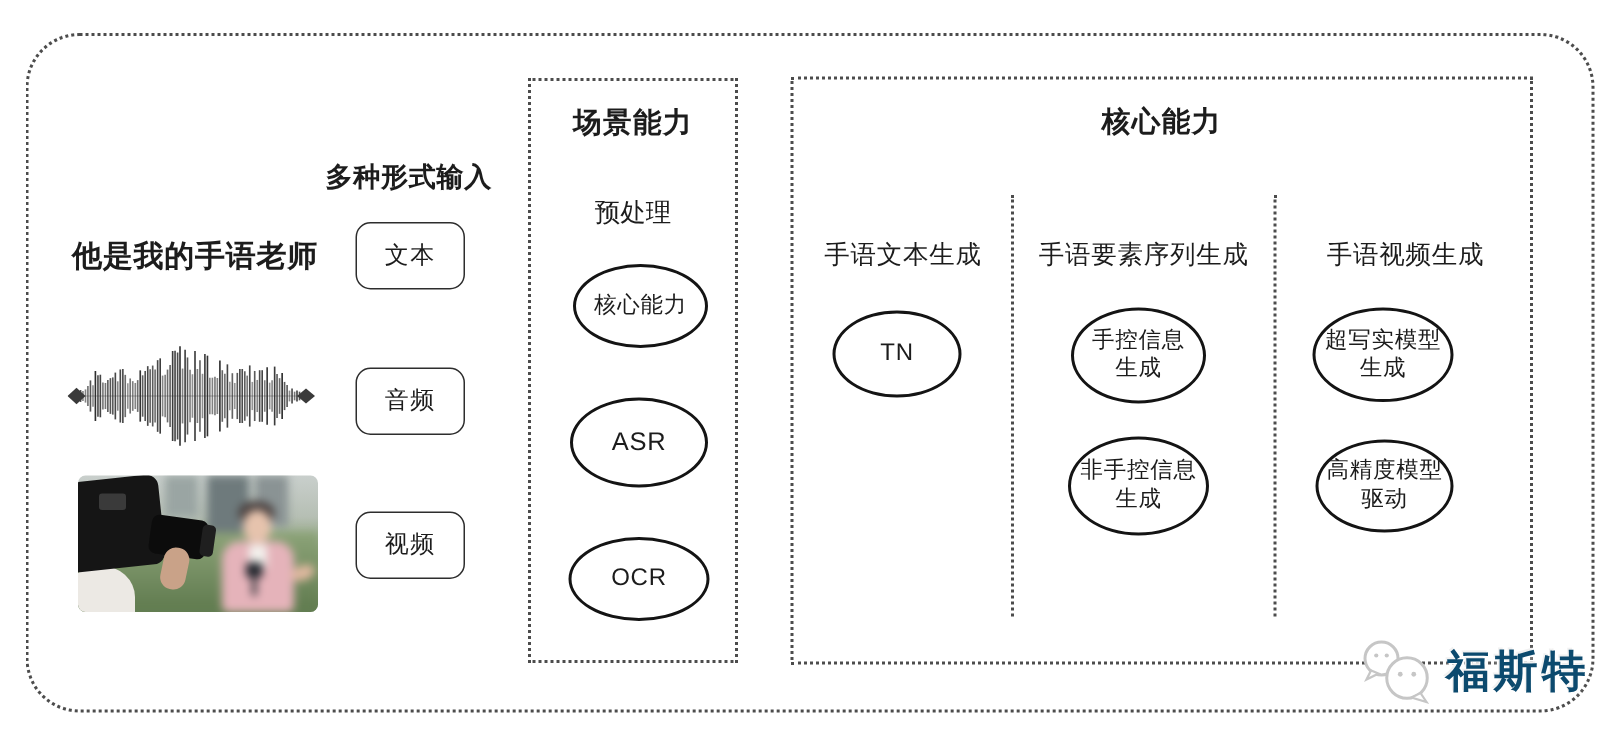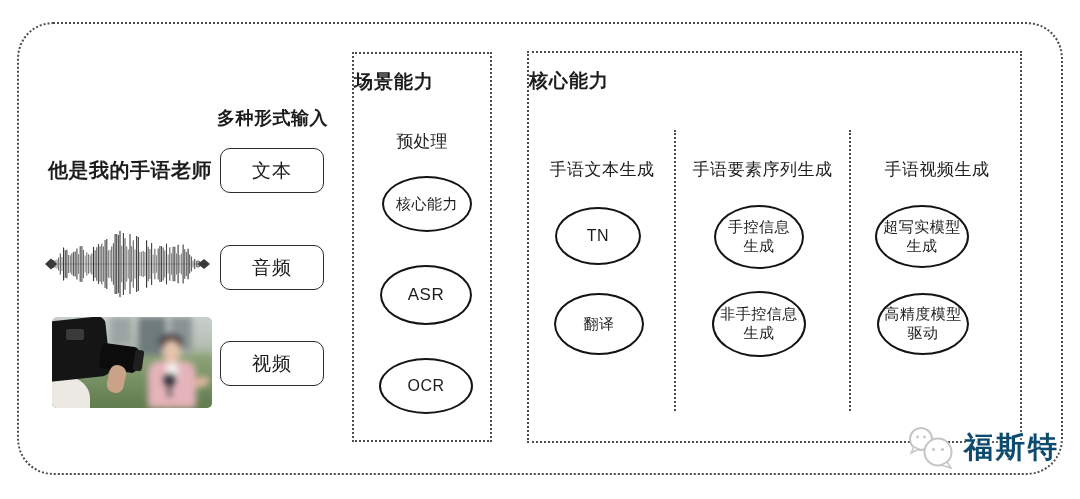--- a/index.html
+++ b/index.html
@@ -11,21 +11,21 @@
   .outer-border {
     position:absolute; left:17px; top:22px; width:1046px; height:453px;
     border:2px dotted #4c4c4c; border-radius:36px; box-sizing:border-box;
   }
   .dash-box {
     position:absolute; border:2px dotted #4c4c4c; box-sizing:border-box; background:transparent;
   }
   .scene-box { left:352px; top:52px; width:140px; height:390px; }
   .core-box  { left:527px; top:51px; width:495px; height:392px; }
   .box-title {
-    position:absolute; left:0; width:100%; top:15px; text-align:left;
+    position:absolute; left:0; width:100%; top:15px; text-align:center;
     font-weight:700; font-size:19px; letter-spacing:1px;
   }
   .stage-label {
     position:absolute; left:0; width:100%; top:76px; text-align:center; font-size:17px;
   }
   .col-header { position:absolute; top:105px; text-align:center; font-size:17px; letter-spacing:0.5px; }
   .col-header.c1 { left:0;     width:146px; }
   .col-header.c2 { left:146px; width:175px; }
   .col-header.c3 { left:321px; width:174px; }
   .divider {
@@ -49,23 +49,23 @@
   .nd-fanyi   { left:25px;  top:240px; width:90px; height:62px; }
   .nd-manual  { left:185px; top:152px; width:90px; height:64px; }
   .nd-nonman  { left:183px; top:238px; width:94px; height:66px; }
   .nd-hyper   { left:346px; top:152px; width:94px; height:63px; }
   .nd-drive   { left:348px; top:240px; width:92px; height:62px; }
 
   
   .input-title { position:absolute; left:217px; top:106px; font-size:18px; font-weight:700; letter-spacing:0.5px; }
   .sample-sentence { position:absolute; left:48px; top:157px; font-size:20px; letter-spacing:0.5px;font-weight:bold; }
   .mode-box {
-    position:absolute; left:220px; width:104px; height:45px;
+    position:absolute; left:237px; width:73px; height:45px;
     border:1.6px solid #2d2d2d; border-radius:10px; background:#fff;
-    display:flex; align-items:center; justify-content:center; font-size:19px;
+    display:flex; align-items:center; justify-content:center; font-size:16px;
     box-sizing:border-box; letter-spacing:1px;
   }
   .mode-text  { top:148px; }
   .mode-audio { top:245px; }
   .mode-video { top:341px; }
 
   .waveform { position:absolute; left:45px; top:228px; width:165px; height:72px; }
 
   
   .photo {
@@ -253,21 +253,20 @@
   <div class="dash-box core-box">
     <div class="box-title">核心能力</div>
     <div class="divider d1"></div>
     <div class="divider d2"></div>
 
     <div class="col-header c1">手语文本生成</div>
     <div class="col-header c2">手语要素序列生成</div>
     <div class="col-header c3">手语视频生成</div>
 
     <div class="ellipse nd-tn">TN</div>
-    <div class="ellipse nd-fanyi">翻译</div>
     <div class="ellipse nd-manual">手控信息
 生成</div>
     <div class="ellipse nd-nonman">非手控信息
 生成</div>
     <div class="ellipse nd-hyper">超写实模型
 生成</div>
     <div class="ellipse nd-drive">高精度模型
 驱动</div>
   </div>
 

